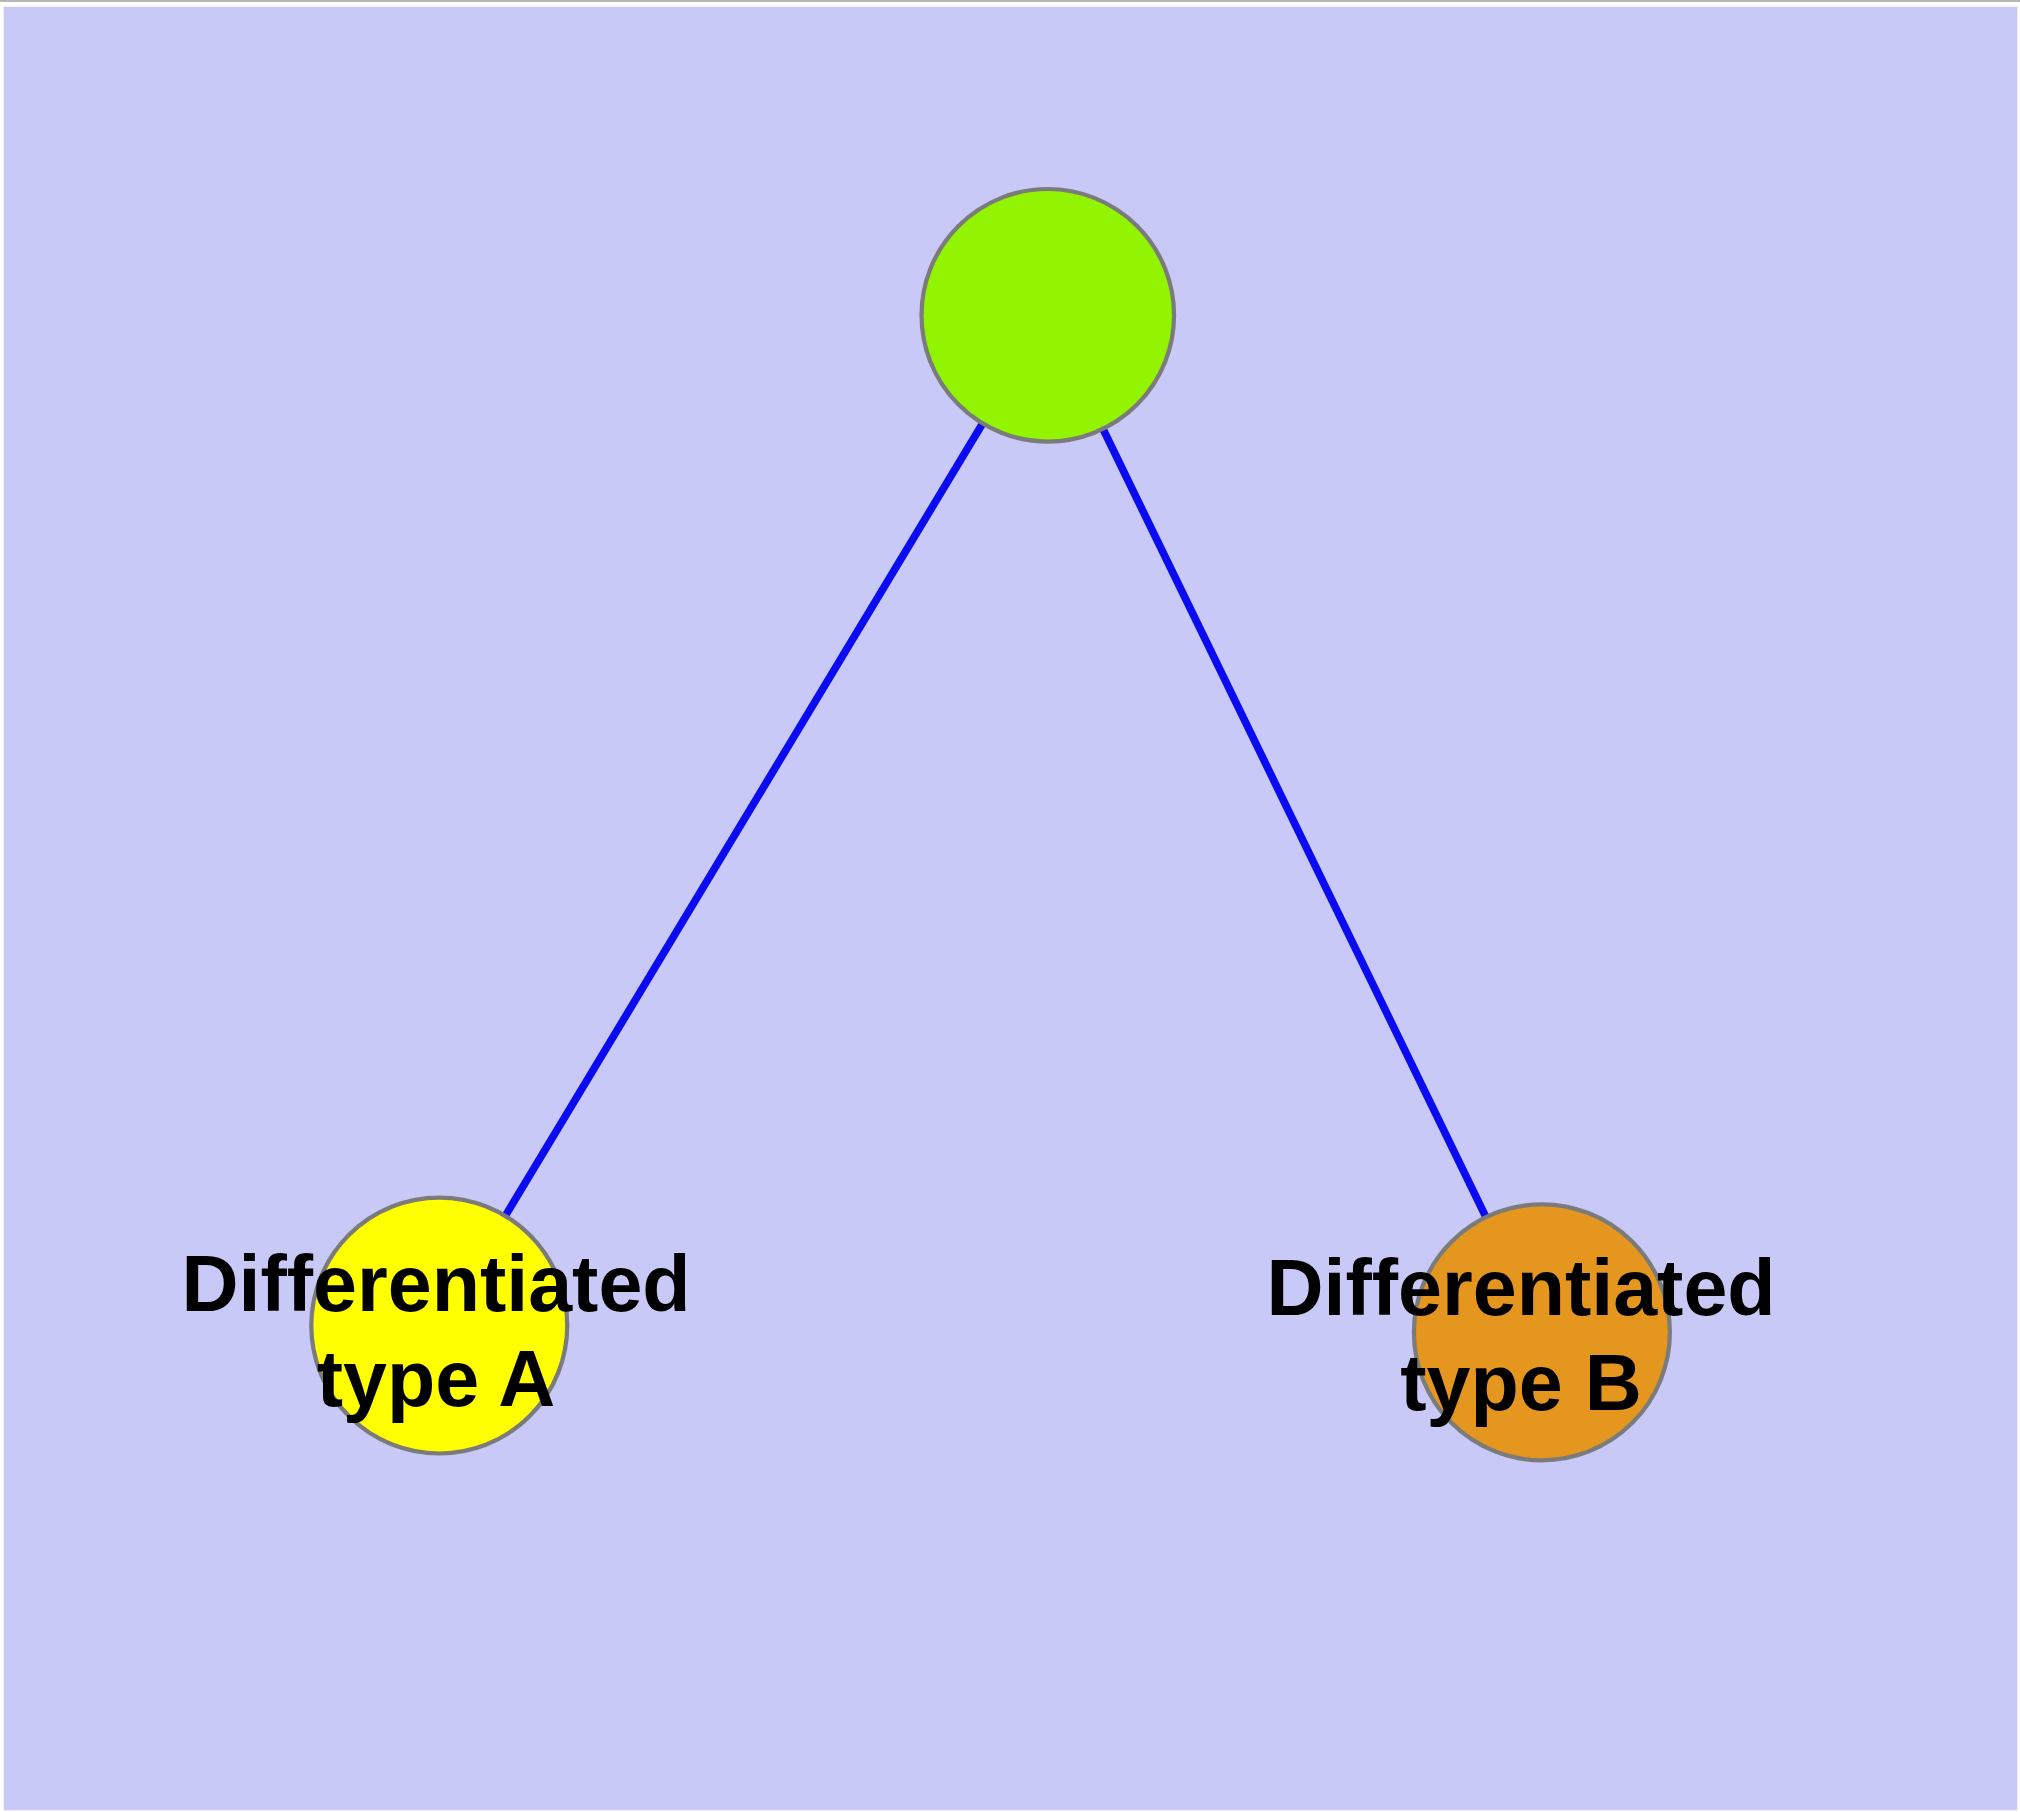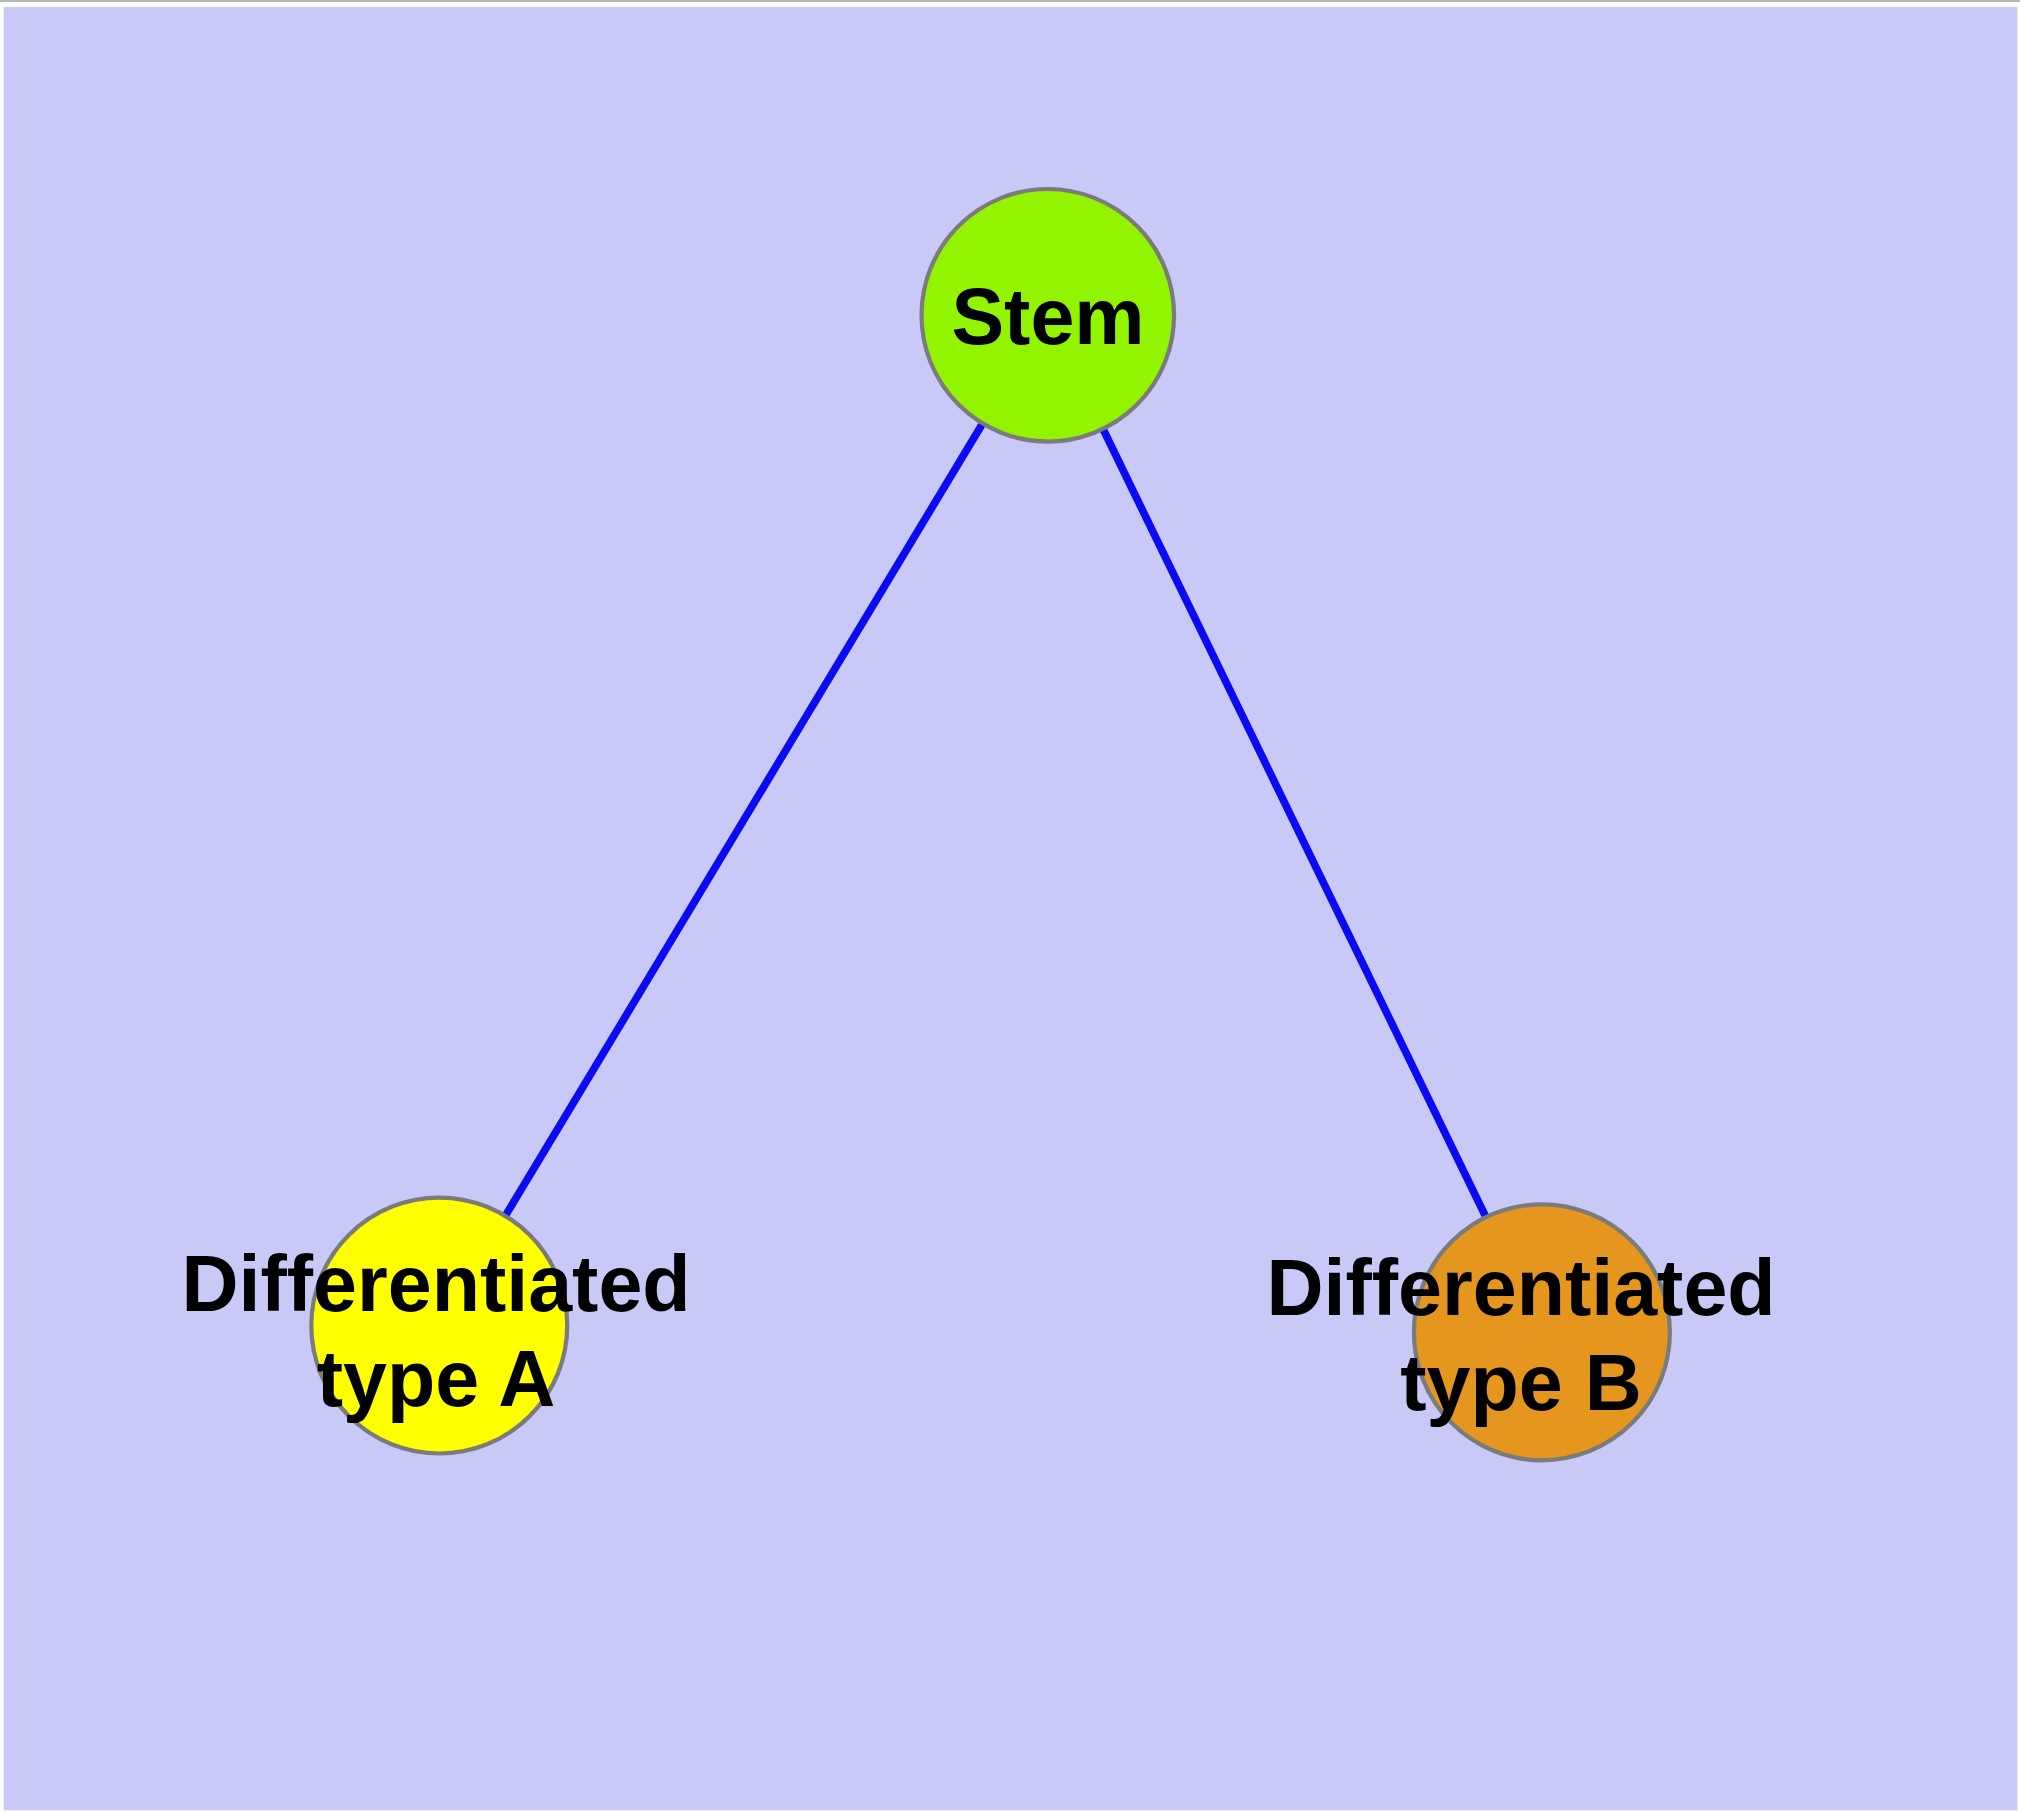--- a/index.html
+++ b/index.html
@@ -51,21 +51,20 @@
     <rect x="4" y="8" width="2376" height="2128" fill="#C9C9F7"></rect>
 
     <line x1="1236" y1="372" x2="518" y2="1564" stroke-width="9" stroke="#0B0BF2"></line>
     <line x1="1236" y1="372" x2="1819" y2="1572" stroke-width="9" stroke="#0B0BF2"></line>
 
     <circle cx="1236" cy="372" r="149" stroke-width="5" fill="#92F400" stroke="#7B7B7B"></circle>
     <circle cx="518" cy="1564" r="151" stroke-width="5" fill="#FFFF00" stroke="#7B7B7B"></circle>
     <circle cx="1819" cy="1572" r="151" stroke-width="5" fill="#E5961E" stroke="#7B7B7B"></circle>
   </svg>
 
-  <div class="node-label label-stem">Stem</div>
 
   <div class="node-label label-typea">Differentiated
 type A</div>
 
   <div class="node-label label-typeb">Differentiated
 type B</div>
 
 </div>
 
 

